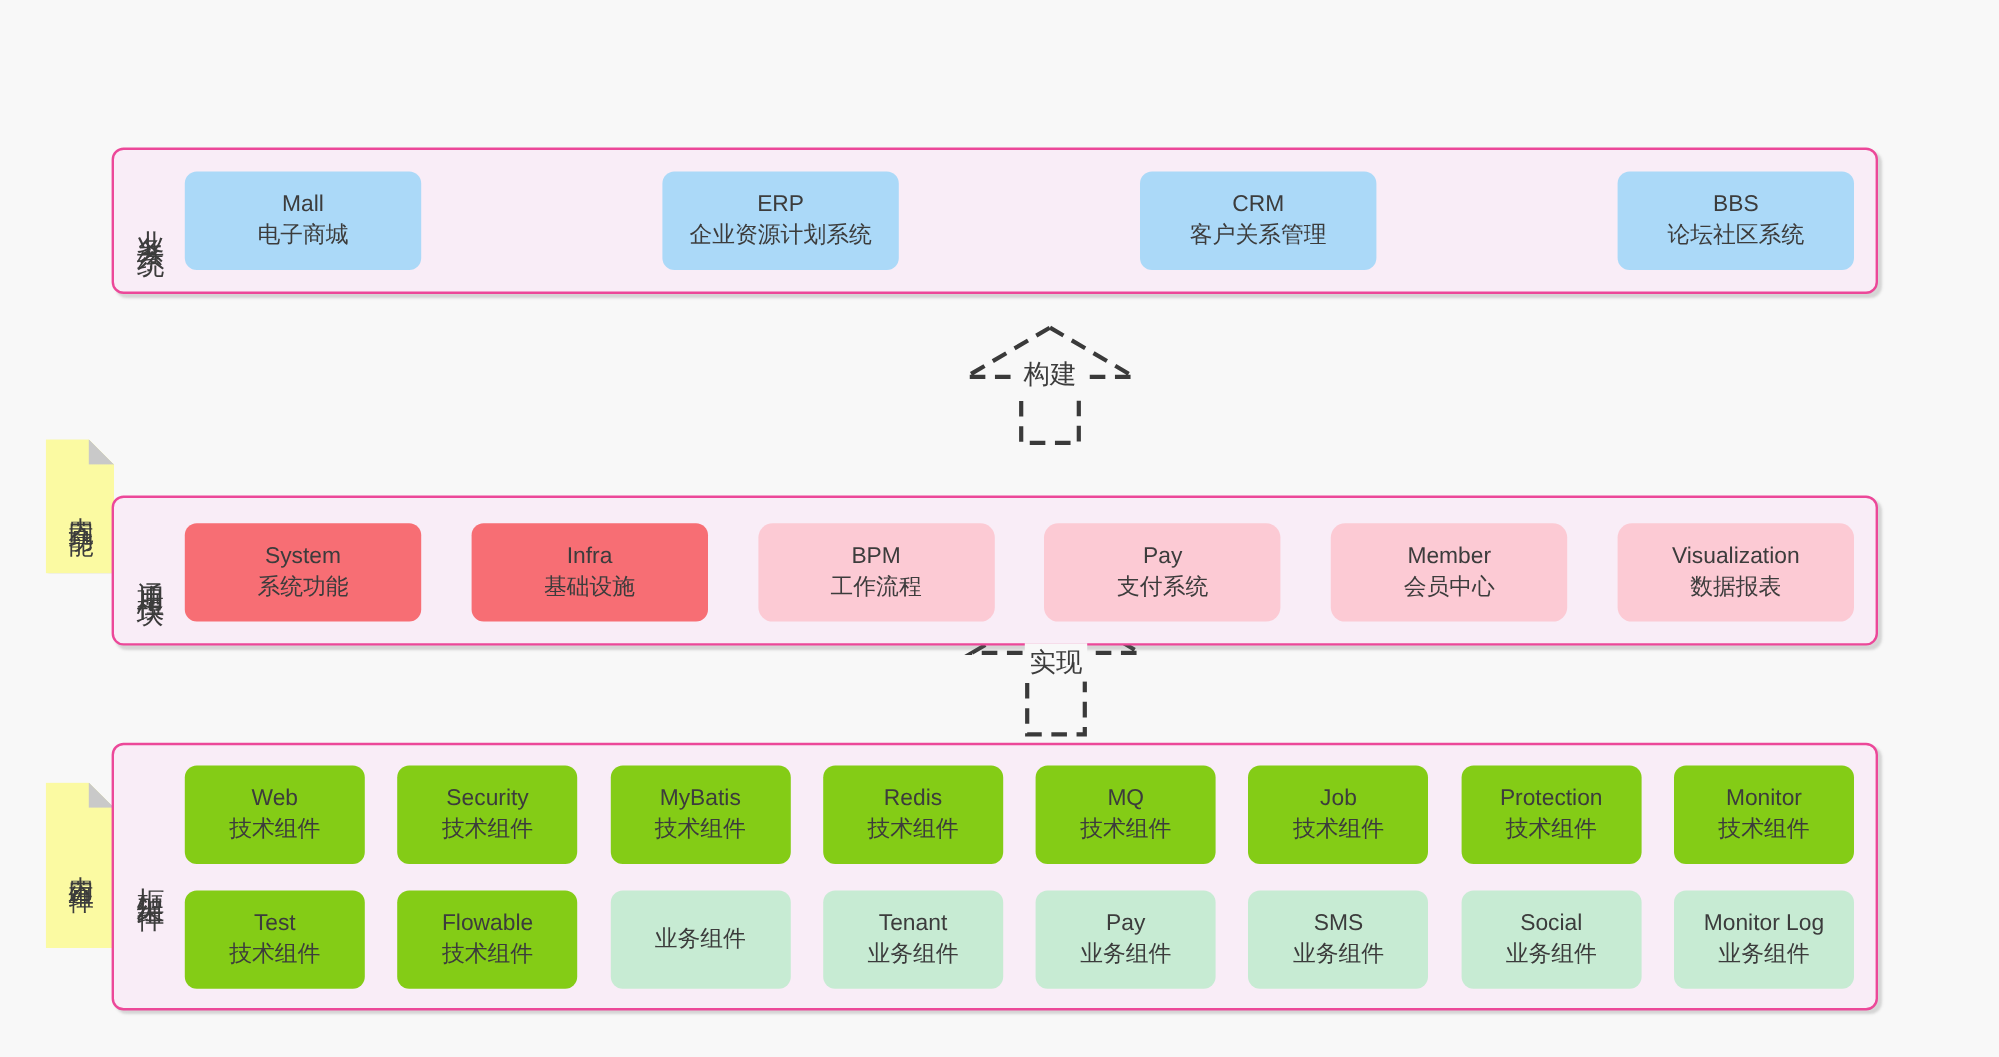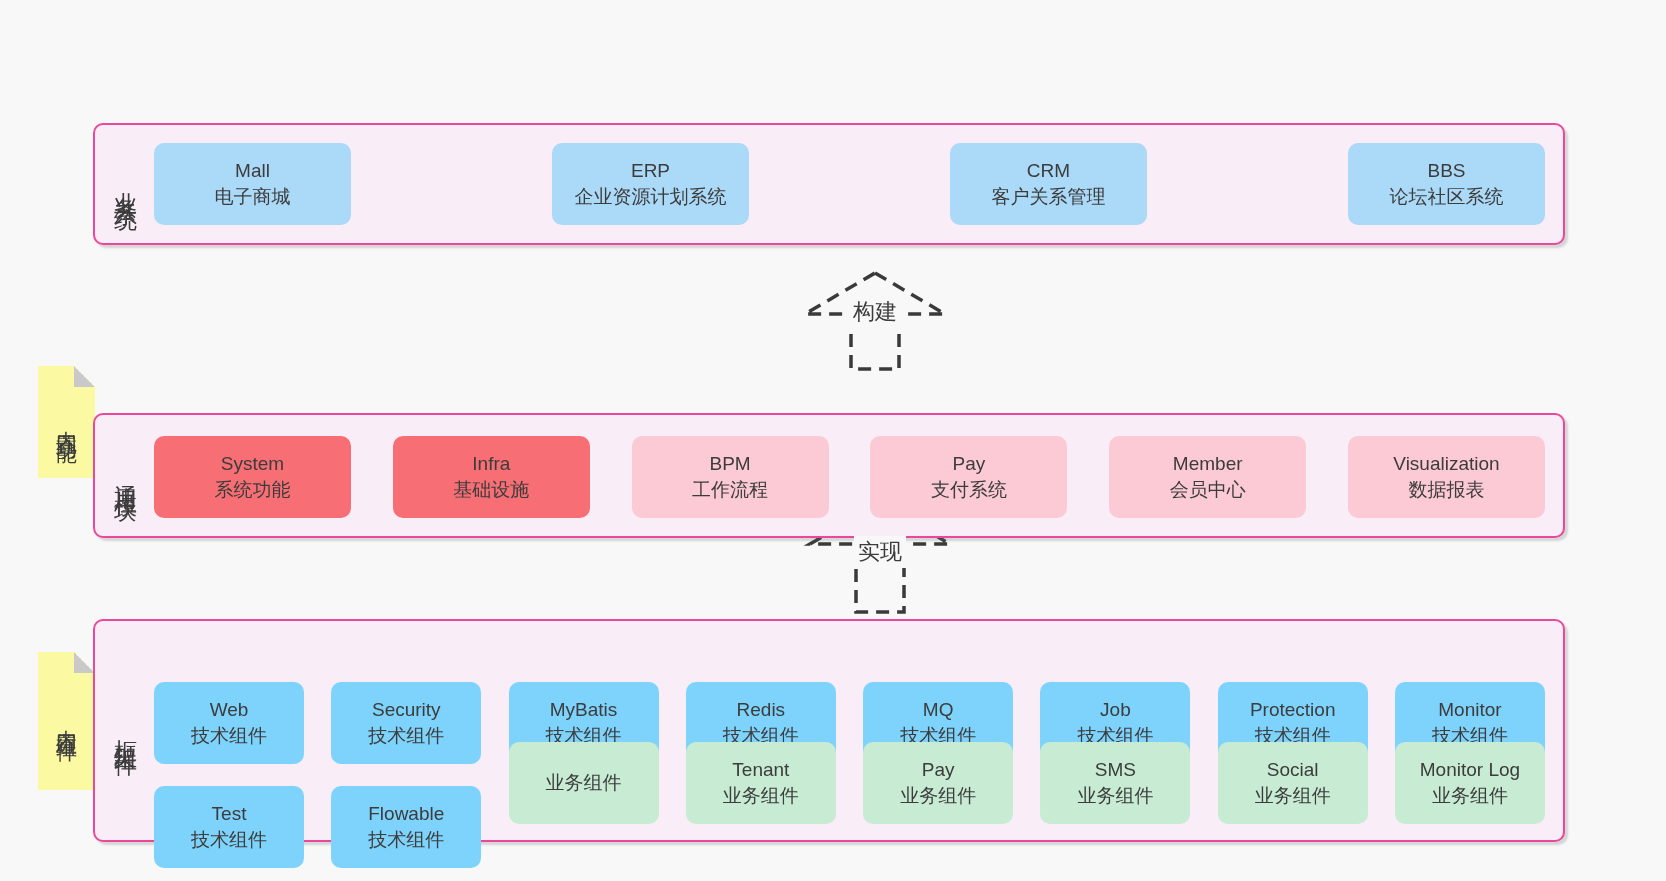--- a/index.html
+++ b/index.html
@@ -23,22 +23,22 @@
   #layer-components .row1{top:17px;}
   #layer-components .row2{top:121px;}
 
   .box{height:82px;border-radius:10px;display:flex;flex-direction:column;align-items:center;
        justify-content:center;text-align:center;font-size:19px;line-height:26px;padding:0 12px;
        box-sizing:border-box;}
   .w6{width:197px;}
   .w8{width:150px;}
   .blue{background:#abd9f8;}
   .red{background:#f76e74;}
-  .pink{background:#fccad4;}
-  .green{background:#7dd3fc;margin-top:44px;}
+  .pink{background:#fccad4;border-radius:12px;}
+  .green{background:#84cc16;}
   .lgreen{background:#c7ebd3;}
 
   
   .note{position:absolute;left:38px;width:57px;background:#fbfaa2;z-index:1;
         clip-path:polygon(0 0,calc(100% - 21px) 0,100% 21px,100% 100%,0 100%);
         display:flex;align-items:center;justify-content:center;
         box-shadow:2px 2px 2px rgba(120,120,120,0.3);}
   #note-modules{top:366px;height:112px;}
   #note-components{top:652px;height:138px;}
   .note .fold{position:absolute;top:0;right:0;width:21px;height:21px;

